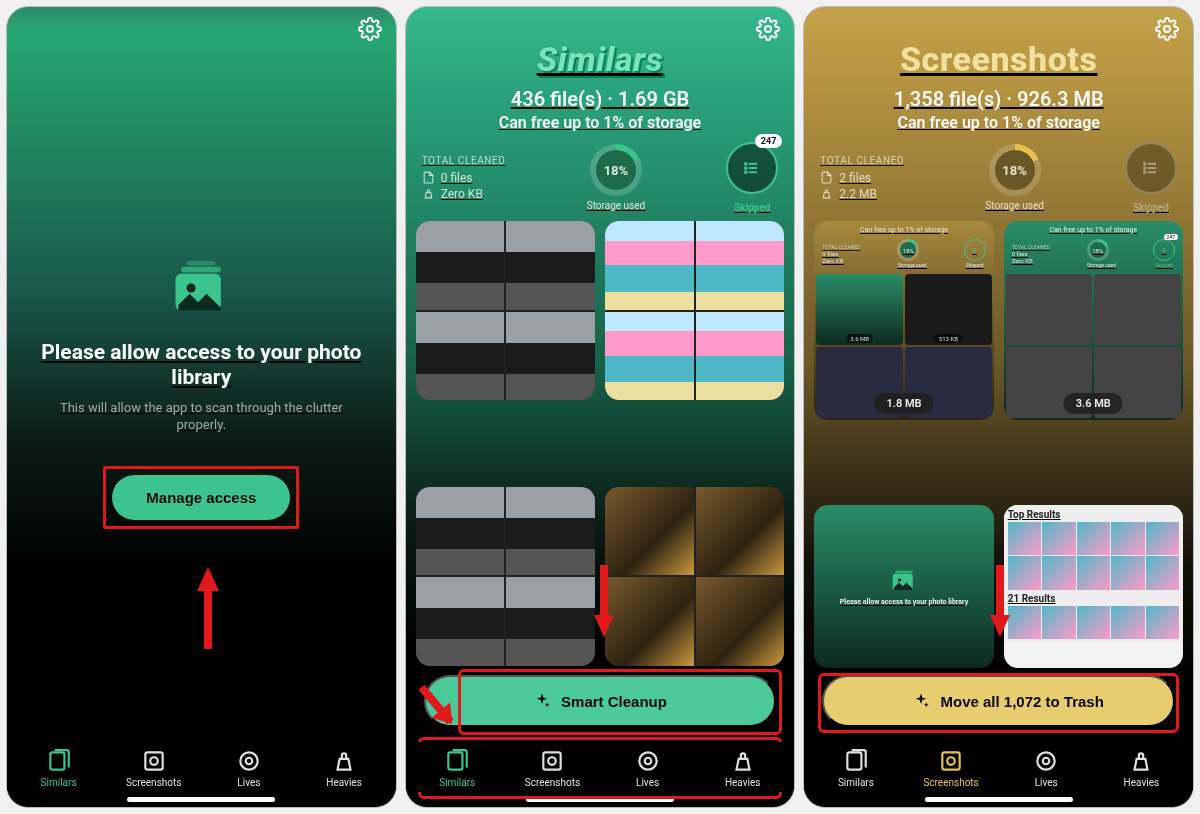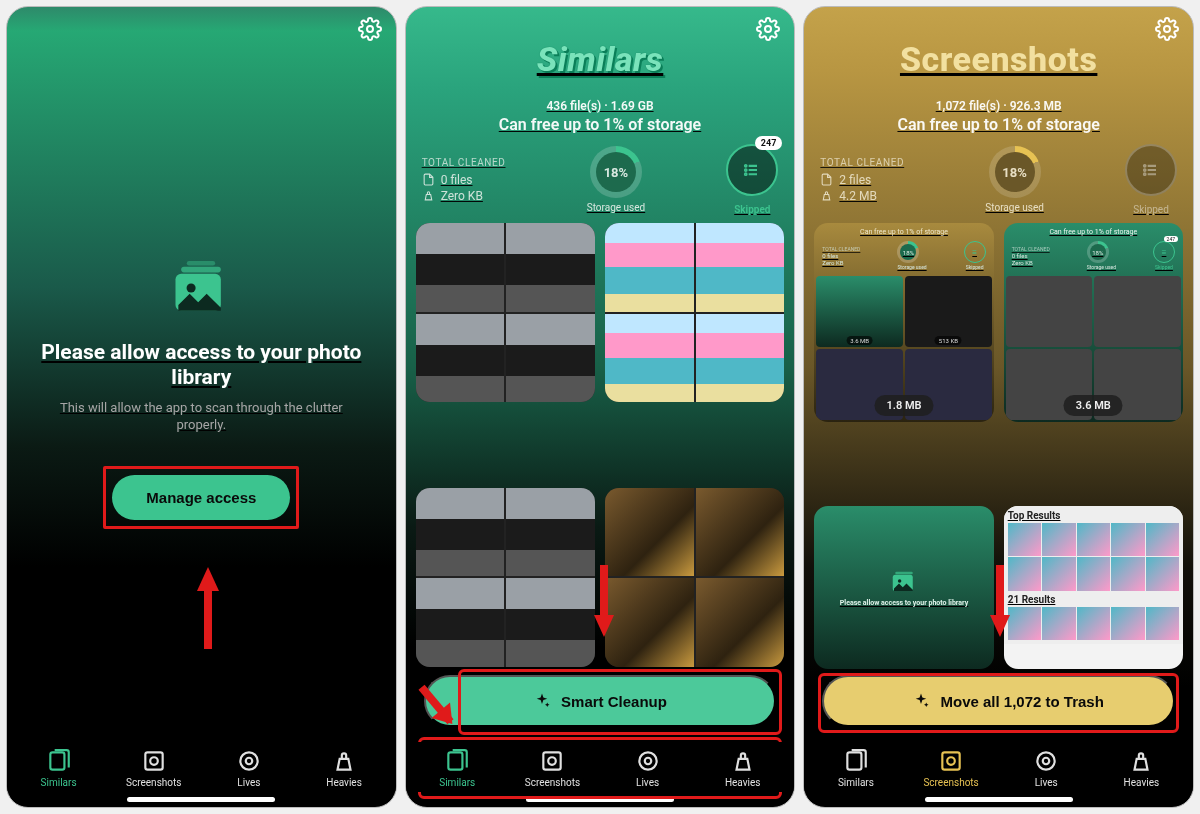--- a/index.html
+++ b/index.html
@@ -126,21 +126,21 @@
 
   
   .hero { text-align: center; color: #fff; padding: 0 14px; margin-top: -2px; }
   .hero-title {
     font-size: 34px;
     font-weight: 800;
     letter-spacing: 0.5px;
   }
   .hero-title.grn { color: #7ae3bb; text-shadow: 0 0 1px #0b7f59, 2px 2px 0 #0b7f59; font-style: italic; }
   .hero-title.gld { color: #f2e0a0; }
-  .hero-sub1 { font-size: 12px; font-weight: 600; margin-top: 20px; opacity: 0.95; }
+  .hero-sub1 { font-size: 20px; font-weight: 600; margin-top: 8px; opacity: 0.95; }
   .hero-sub2 { font-size: 16px; font-weight: 600; margin-top: 2px; opacity: 0.95; }
 
   .statsrow {
     display: flex;
     justify-content: space-between;
     align-items: center;
     padding: 10px 16px 8px;
     color: #d8e8e0;
   }
   .statsrow.gold { color: #e8dfc4; }
@@ -430,39 +430,39 @@
 
 <div class="phone screen3">
   <div class="topbar">
     <svg class="gear-icon" viewBox="0 0 24 24" fill="none" stroke="currentColor" stroke-width="2">
         <circle cx="12" cy="12" r="3"></circle>
         <path d="M19.4 15a1.7 1.7 0 0 0 .3 1.8l.1.1a2 2 0 1 1-2.8 2.8l-.1-.1a1.7 1.7 0 0 0-1.8-.3 1.7 1.7 0 0 0-1 1.5V21a2 2 0 1 1-4 0v-.1a1.7 1.7 0 0 0-1-1.5 1.7 1.7 0 0 0-1.8.3l-.1.1a2 2 0 1 1-2.8-2.8l.1-.1a1.7 1.7 0 0 0 .3-1.8 1.7 1.7 0 0 0-1.5-1H3a2 2 0 1 1 0-4h.1a1.7 1.7 0 0 0 1.5-1 1.7 1.7 0 0 0-.3-1.8l-.1-.1a2 2 0 1 1 2.8-2.8l.1.1a1.7 1.7 0 0 0 1.8.3H9a1.7 1.7 0 0 0 1-1.5V3a2 2 0 1 1 4 0v.1a1.7 1.7 0 0 0 1 1.5 1.7 1.7 0 0 0 1.8-.3l.1-.1a2 2 0 1 1 2.8 2.8l-.1.1a1.7 1.7 0 0 0-.3 1.8V9a1.7 1.7 0 0 0 1.5 1H21a2 2 0 1 1 0 4h-.1a1.7 1.7 0 0 0-1.5 1z"></path>
       </svg>
   </div>
   <div class="hero">
     <div class="hero-title gld">Screenshots</div>
-    <div class="hero-sub1">1,072 file(s) · 926.3 MB</div>
+    <div class="hero-sub1">1,358 file(s) · 926.3 MB</div>
     <div class="hero-sub2">Can free up to 1% of storage</div>
   </div>
   <div class="statsrow gold">
     <div>
       <div class="tc">TOTAL CLEANED</div>
       <div class="tcrow">
           <svg class="mini-icon" viewBox="0 0 24 24" fill="none" stroke="currentColor" stroke-width="2">
             <path d="M14 2H6a2 2 0 0 0-2 2v16a2 2 0 0 0 2 2h12a2 2 0 0 0 2-2V8z"></path>
             <path d="M14 2v6h6"></path>
           </svg>
           <span>2 files</span>
         </div>
       <div class="tcrow">
           <svg class="mini-icon" viewBox="0 0 24 24" fill="none" stroke="currentColor" stroke-width="2">
             <path d="M6 20h12l-2-10H8z"></path>
             <path d="M10 10V7a2 2 0 1 1 4 0v3"></path>
           </svg>
-          <span>4.2 MB</span>
+          <span>2.2 MB</span>
         </div>
     </div>
     <div class="ring-wrap">
       <div class="ring gold">
           <div class="inner">18%</div>
         </div>
       <span>Storage used</span>
     </div>
     <div class="ring-wrap">
       <div class="skip-circle gry">

